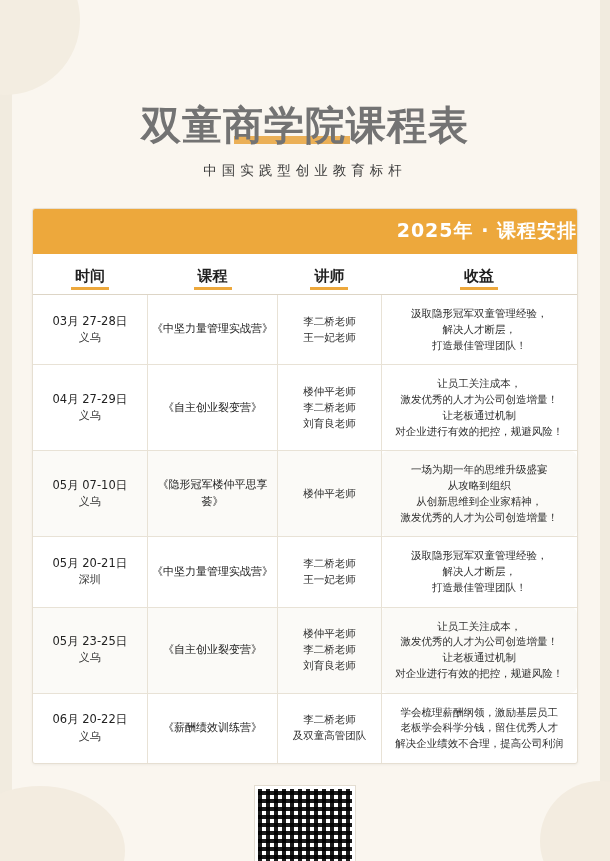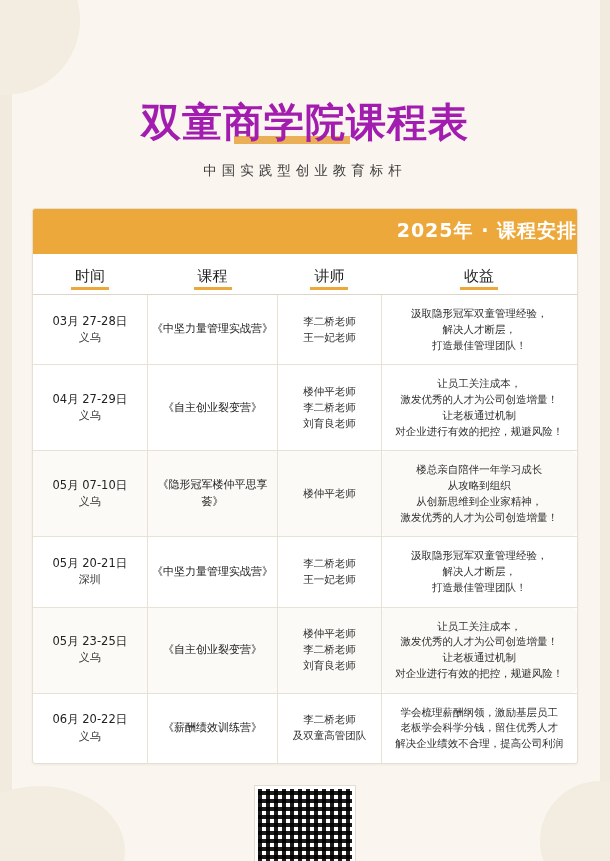--- a/index.html
+++ b/index.html
@@ -45,24 +45,24 @@
     z-index: 2;
     padding: 0 32px;
   }
 
   
   .title-wrap {
     text-align: center;
     padding-top: 104px;
   }
   .main-title {
-    font-family: Liberation Mono, monospace;
+    font-family: Liberation Serif, serif;
     font-size: 40px;
     font-weight: bold;
-    color: #a21caf;
+    color: #737373;
     letter-spacing: 1px;
     line-height: 1.1;
     display: inline-block;
     position: relative;
   }
   .title-underline {
     position: absolute;
     left: 46%;
     transform: translateX(-50%);
     bottom: 4px;
@@ -100,21 +100,21 @@
     font-family: "DejaVu Sans", sans-serif;
   }
 
   table.schedule {
     width: 100%;
     border-collapse: collapse;
     table-layout: fixed;
   }
   table.schedule th {
     font-size: 15px;
-    font-weight: normal;
+    font-weight: bold;
     color: #1f1f1f;
     padding: 13px 0 8px;
     font-family: "DejaVu Sans", sans-serif;
     position: relative;
     border-bottom: 1px solid #ddd5c6;
   }
   table.schedule th .hl {
     display: inline-block;
     position: relative;
     padding: 0 4px;
@@ -258,21 +258,21 @@
                 <div class="date-main">05月 07-10日</div>
                 <div class="date-city">义乌</div>
               </td>
               <td>
                 <div class="course-name">《隐形冠军楼仲平思享荟》</div>
               </td>
               <td>
                 <span class="teacher-line">楼仲平老师</span>
               </td>
               <td>
-                <span class="benefit-line">楼总亲自陪伴一年学习成长</span>
+                <span class="benefit-line">一场为期一年的思维升级盛宴</span>
                 <span class="benefit-line">从攻略到组织</span>
                 <span class="benefit-line">从创新思维到企业家精神，</span>
                 <span class="benefit-line">激发优秀的人才为公司创造增量！</span>
               </td>
             </tr>
             <tr>
               <td>
                 <div class="date-main">05月 20-21日</div>
                 <div class="date-city">深圳</div>
               </td>

